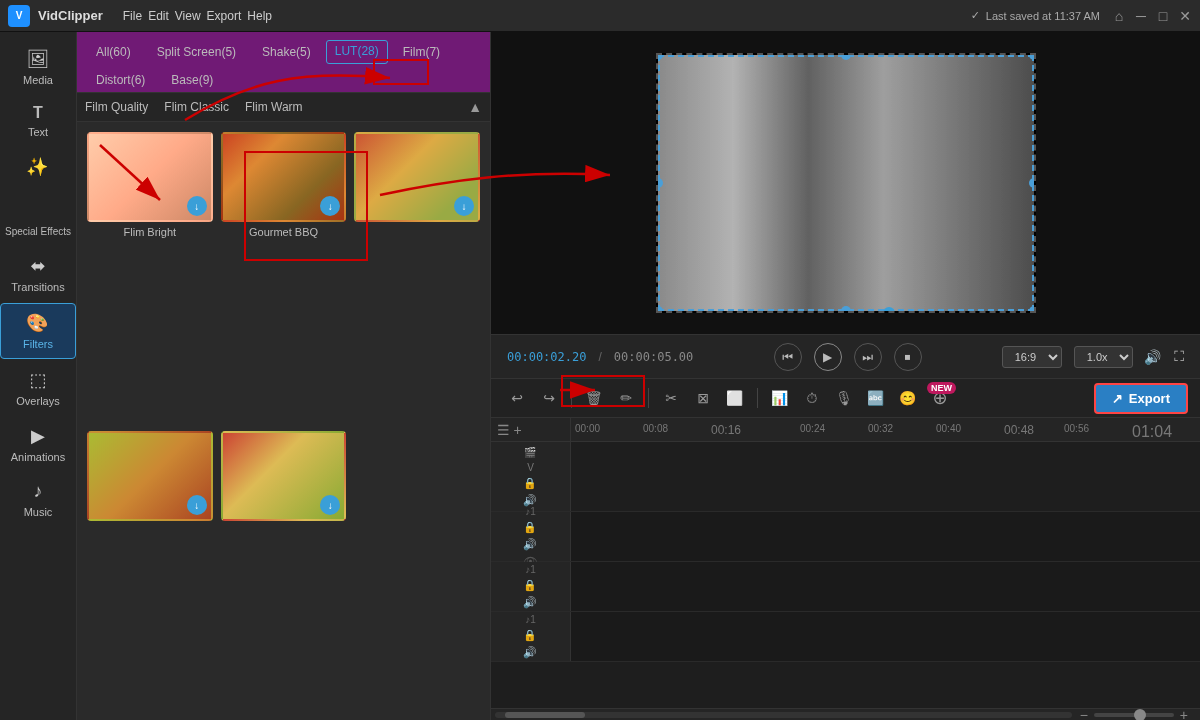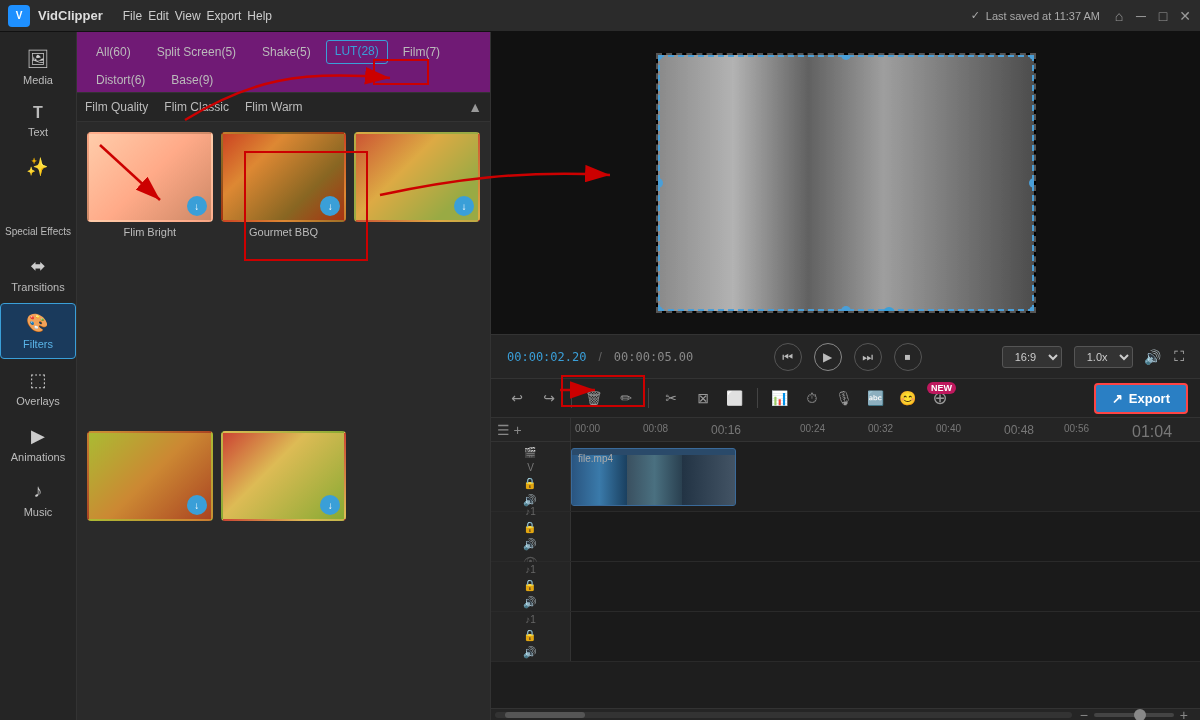--- a/index.html
+++ b/index.html
@@ -309,31 +309,20 @@
 
       <div id="timeline-tracks">
 
         <div class="track-row">
           <div class="track-header">
             <span>🎬</span>
             <span style="font-size:10px;color:#777;">V</span>
             <span style="font-size:11px;color:#666;">🔒</span>
             <span style="font-size:11px;color:#666;">🔊</span>
           </div>
-          <div class="track-content">
-
-            <div class="video-clip" style="width:165px;">
-              <div style="font-size:10px;color:#aaa;padding:2px 4px;position:absolute;top:2px;left:2px;">file.mp4</div>
-              <div style="display:flex;height:58px;overflow:hidden;margin-top:14px;">
-                <div class="clip-thumbnail" style="background:linear-gradient(to right, #2a5580,#3a7aaa,#1a4060);"></div>
-                <div class="clip-thumbnail" style="background:linear-gradient(to right,#3a5060,#4a7080,#2a4050);"></div>
-                <div class="clip-thumbnail" style="background:linear-gradient(to right,#223344,#334455,#445566);"></div>
-              </div>
-            </div>
-          </div>
         </div>
 
         <div class="track-row" style="height:50px;">
           <div class="track-header">
             <span style="font-size:10px;color:#666;">♪1</span>
             <span style="font-size:11px;color:#555;">🔒</span>
             <span style="font-size:11px;color:#555;">🔊</span>
             <span style="font-size:11px;color:#555;">👁</span>
           </div>
           <div class="track-content" style="background:#1a1a1a;"></div>

